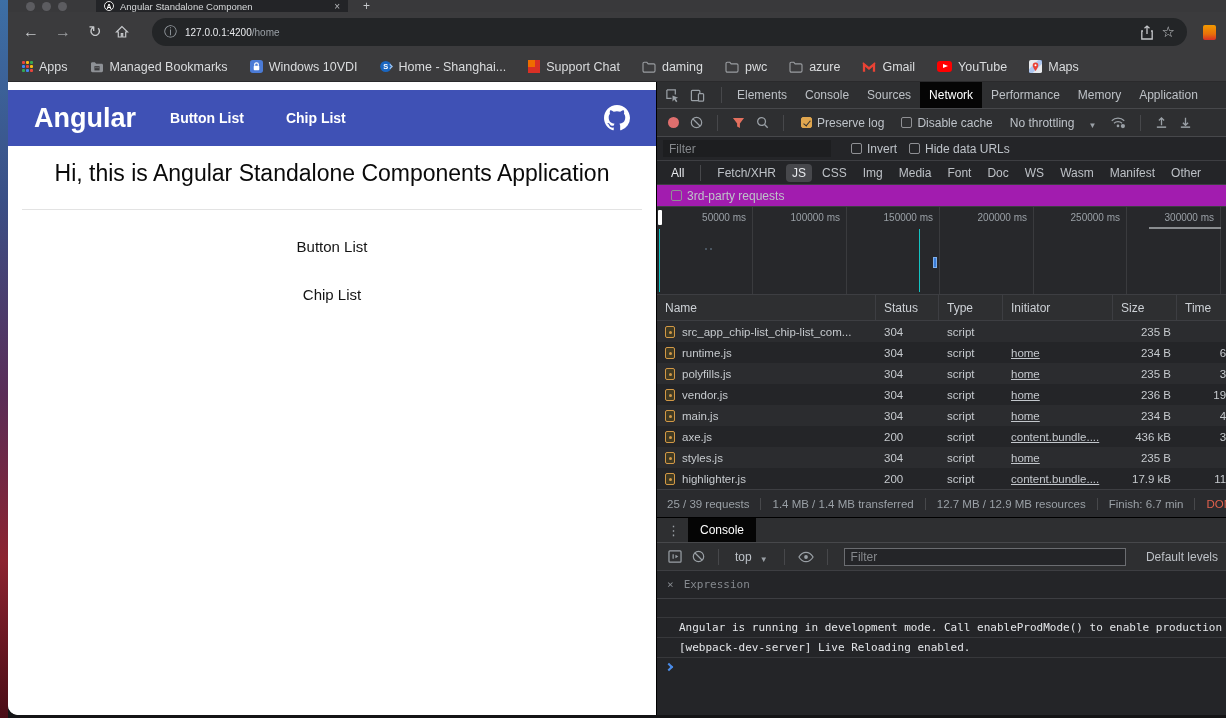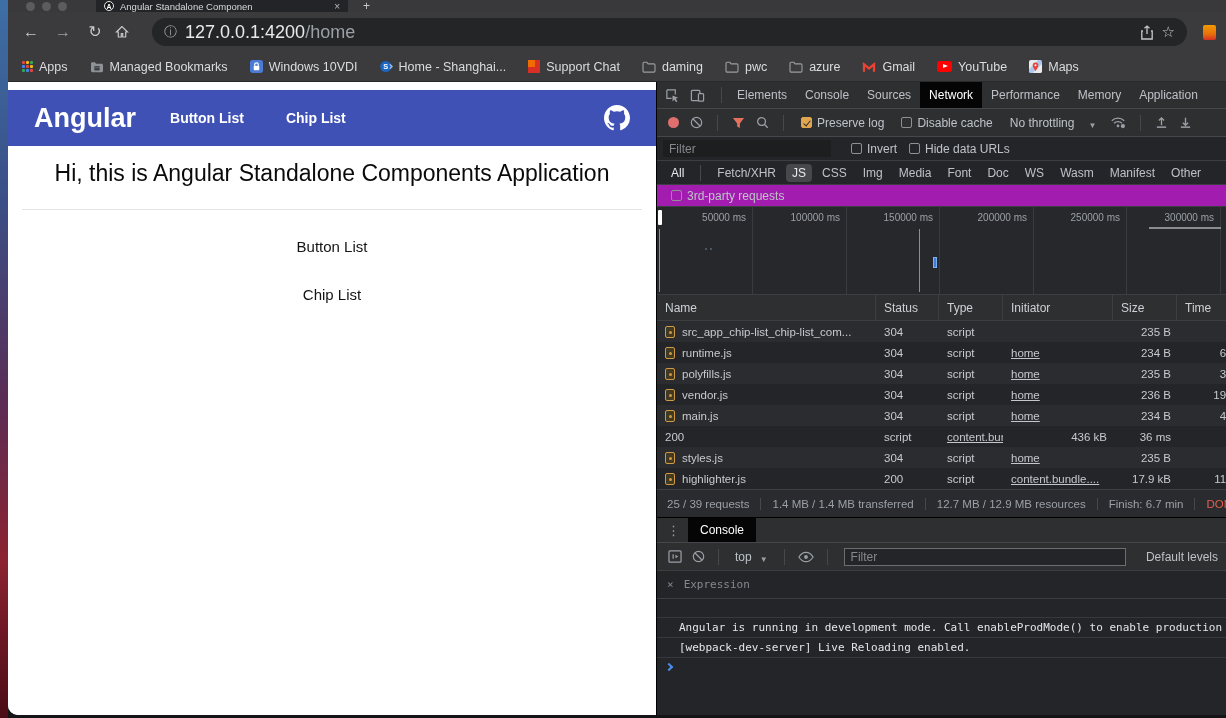--- a/index.html
+++ b/index.html
@@ -16,21 +16,21 @@
   .favicon{width:10px;height:10px;border-radius:50%;background:#151517;border:1px solid #e8e8e8;color:#fff;font-size:7px;font-weight:bold;display:flex;align-items:center;justify-content:center;flex:none}
   .tab-title{color:#d6d8da;font-size:9.5px;white-space:nowrap;overflow:hidden;flex:1}
   .tab-close{color:#b7b9bc;font-size:10px;flex:none}
   .newtab{position:absolute;left:355px;top:-1px;color:#c7c9cc;font-size:12px}
 
   .toolbar{height:40px;background:#3b3b3d;display:flex;align-items:center;padding:0 10px;gap:6px;flex:none}
   .navbtn{width:26px;text-align:center;color:#c5c7ca;font-size:16px;line-height:1}
   .navbtn.dim{color:#9b9da0}
   .omnibox{flex:1;height:28px;background:#232527;border-radius:14px;display:flex;align-items:center;padding:0 12px;gap:8px;margin:0 6px;min-width:0}
   .info-ic{color:#9aa0a6;font-size:13px}
-  .url{font-size:18px;white-space:nowrap;overflow:hidden}
+  .url{font-size:10px;white-space:nowrap;overflow:hidden}
   .url .host{color:#e8eaed}
   .url .path{color:#9aa0a6}
   .omni-sp{flex:1}
   .omni-ic{color:#c5c7ca;flex:none;display:flex}
   .ext-ic{width:13px;height:15px;flex:none;background:linear-gradient(180deg,#f29900 0%,#e8710a 60%,#d93025 100%);border-radius:2px;margin-left:4px}
 
   .bookmarks{height:30px;background:#3b3b3d;display:flex;align-items:center;padding:0 14px;gap:22px;border-bottom:1px solid #2a2a2c;flex:none;overflow:hidden}
   .bm{display:flex;align-items:center;gap:6px;white-space:nowrap}
   .bm span.lbl{color:#dadcde;font-size:12.5px}
   .ic-apps{width:11px;height:11px;position:relative;flex:none}
@@ -493,20 +493,24 @@
               </div>
             <div class="cell">304</div>
             <div class="cell">script</div>
             <div class="cell">
                 <span class="init-link">home</span>
               </div>
             <div class="cell r">234 B</div>
             <div class="cell r">44 ms</div>
           </div>
           <div class="tbl-row">
+            <div class="cell">
+                <span class="jsic"></span>
+                <span>axe.js</span>
+              </div>
             <div class="cell">200</div>
             <div class="cell">script</div>
             <div class="cell">
                 <span class="init-link">content.bundle....</span>
               </div>
             <div class="cell r">436 kB</div>
             <div class="cell r">36 ms</div>
           </div>
           <div class="tbl-row">
             <div class="cell">

